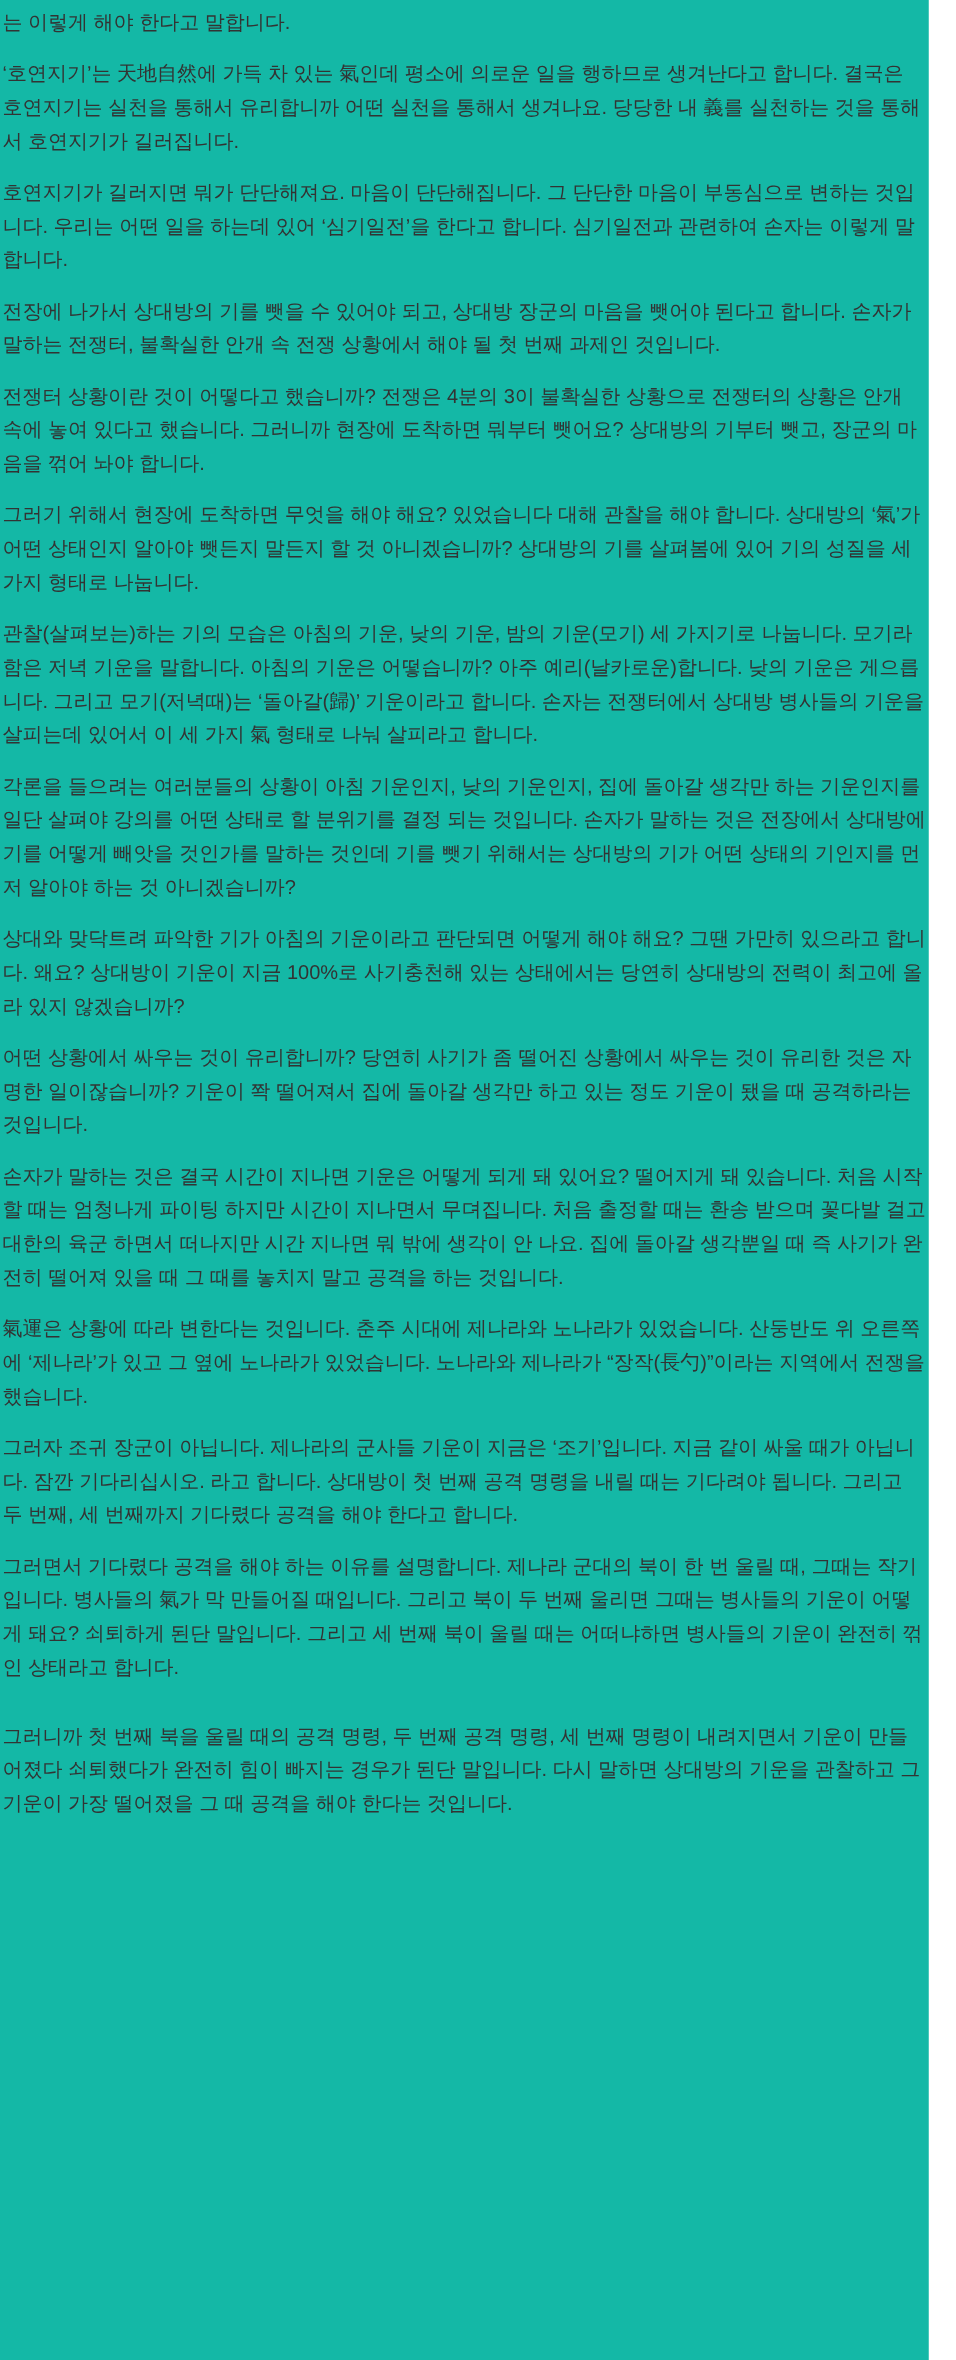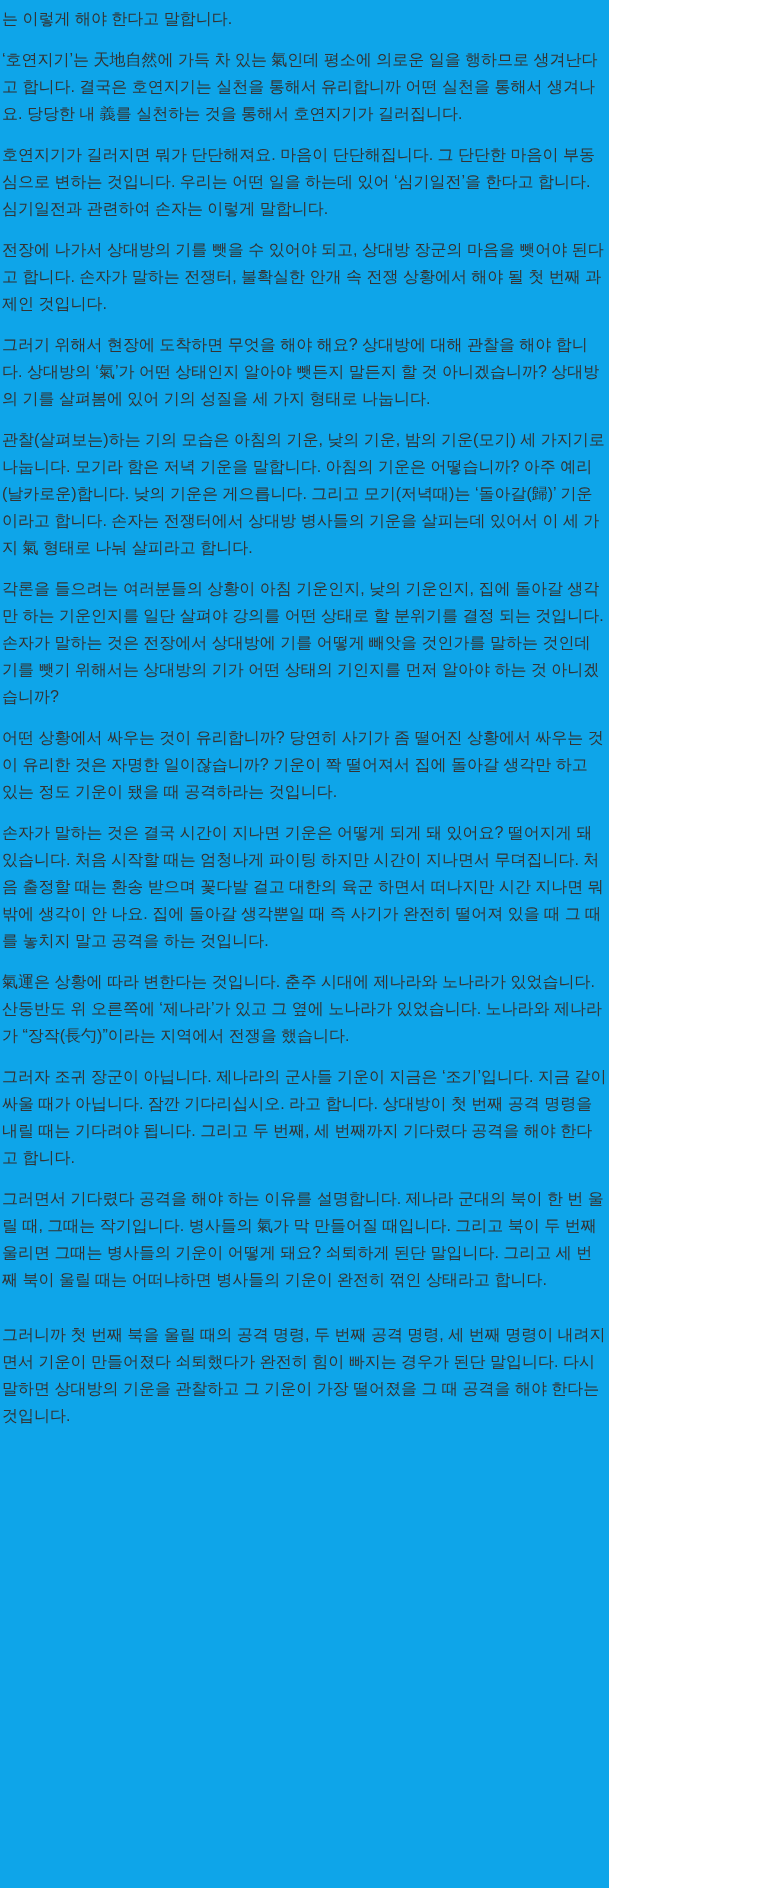--- a/index.html
+++ b/index.html
@@ -6,24 +6,24 @@
     margin: 0;
     padding: 0;
     background: #ffffff;
   }
   body {
     width: 765px;
     font-family: "Liberation Sans", "DejaVu Sans", sans-serif;
   }
   .article {
     box-sizing: border-box;
-    width: 609px;
+    width: 743px;
     min-height: 1888px;
     padding: 5px 1px 10px 2px;
-    background: #0ea5e9;
+    background: #14b8a6;
   }
   .article p {
     margin: 0 0 14px 0;
     font-size: 16px;
     line-height: 27px;
     color: #333333;
     text-align: left;
     
     word-break: normal;
     overflow-wrap: break-word;
@@ -34,22 +34,24 @@
   }
 </style>
 </head>
 <body>
 
 <main class="article">
     <p>는 이렇게 해야 한다고 말합니다.</p>
     <p>‘호연지기’는 天地自然에 가득 차 있는 氣인데 평소에 의로운 일을 행하므로 생겨난다고 합니다. 결국은 호연지기는 실천을 통해서 유리합니까 어떤 실천을 통해서 생겨나요. 당당한 내 義를 실천하는 것을 통해서 호연지기가 길러집니다.</p>
     <p>호연지기가 길러지면 뭐가 단단해져요. 마음이 단단해집니다. 그 단단한 마음이 부동심으로 변하는 것입니다. 우리는 어떤 일을 하는데 있어 ‘심기일전’을 한다고 합니다. 심기일전과 관련하여 손자는 이렇게 말합니다.</p>
     <p>전장에 나가서 상대방의 기를 뺏을 수 있어야 되고, 상대방 장군의 마음을 뺏어야 된다고 합니다. 손자가 말하는 전쟁터, 불확실한 안개 속 전쟁 상황에서 해야 될 첫 번째 과제인 것입니다.</p>
-    <p>그러기 위해서 현장에 도착하면 무엇을 해야 해요? 상대방에 대해 관찰을 해야 합니다. 상대방의 ‘氣’가 어떤 상태인지 알아야 뺏든지 말든지 할 것 아니겠습니까? 상대방의 기를 살펴봄에 있어 기의 성질을 세 가지 형태로 나눕니다.</p>
+    <p>전쟁터 상황이란 것이 어떻다고 했습니까? 전쟁은 4분의 3이 불확실한 상황으로 전쟁터의 상황은 안개 속에 놓여 있다고 했습니다. 그러니까 현장에 도착하면 뭐부터 뺏어요? 상대방의 기부터 뺏고, 장군의 마음을 꺾어 놔야 합니다.</p>
+    <p>그러기 위해서 현장에 도착하면 무엇을 해야 해요? 있었습니다 대해 관찰을 해야 합니다. 상대방의 ‘氣’가 어떤 상태인지 알아야 뺏든지 말든지 할 것 아니겠습니까? 상대방의 기를 살펴봄에 있어 기의 성질을 세 가지 형태로 나눕니다.</p>
     <p>관찰(살펴보는)하는 기의 모습은 아침의 기운, 낮의 기운, 밤의 기운(모기) 세 가지기로 나눕니다. 모기라 함은 저녁 기운을 말합니다. 아침의 기운은 어떻습니까? 아주 예리(날카로운)합니다. 낮의 기운은 게으릅니다. 그리고 모기(저녁때)는 ‘돌아갈(歸)’ 기운이라고 합니다. 손자는 전쟁터에서 상대방 병사들의 기운을 살피는데 있어서 이 세 가지 氣 형태로 나눠 살피라고 합니다.</p>
     <p>각론을 들으려는 여러분들의 상황이 아침 기운인지, 낮의 기운인지, 집에 돌아갈 생각만 하는 기운인지를 일단 살펴야 강의를 어떤 상태로 할 분위기를 결정 되는 것입니다. 손자가 말하는 것은 전장에서 상대방에 기를 어떻게 빼앗을 것인가를 말하는 것인데 기를 뺏기 위해서는 상대방의 기가 어떤 상태의 기인지를 먼저 알아야 하는 것 아니겠습니까?</p>
+    <p>상대와 맞닥트려 파악한 기가 아침의 기운이라고 판단되면 어떻게 해야 해요? 그땐 가만히 있으라고 합니다. 왜요? 상대방이 기운이 지금 100%로 사기충천해 있는 상태에서는 당연히 상대방의 전력이 최고에 올라 있지 않겠습니까?</p>
     <p>어떤 상황에서 싸우는 것이 유리합니까? 당연히 사기가 좀 떨어진 상황에서 싸우는 것이 유리한 것은 자명한 일이잖습니까? 기운이 쫙 떨어져서 집에 돌아갈 생각만 하고 있는 정도 기운이 됐을 때 공격하라는 것입니다.</p>
     <p>손자가 말하는 것은 결국 시간이 지나면 기운은 어떻게 되게 돼 있어요? 떨어지게 돼 있습니다. 처음 시작할 때는 엄청나게 파이팅 하지만 시간이 지나면서 무뎌집니다. 처음 출정할 때는 환송 받으며 꽃다발 걸고 대한의 육군 하면서 떠나지만 시간 지나면 뭐 밖에 생각이 안 나요. 집에 돌아갈 생각뿐일 때 즉 사기가 완전히 떨어져 있을 때 그 때를 놓치지 말고 공격을 하는 것입니다.</p>
     <p>氣運은 상황에 따라 변한다는 것입니다. 춘주 시대에 제나라와 노나라가 있었습니다. 산둥반도 위 오른쪽에 ‘제나라’가 있고 그 옆에 노나라가 있었습니다. 노나라와 제나라가 “장작(長勺)”이라는 지역에서 전쟁을 했습니다.</p>
     <p>그러자 조귀 장군이 아닙니다. 제나라의 군사들 기운이 지금은 ‘조기’입니다. 지금 같이 싸울 때가 아닙니다. 잠깐 기다리십시오. 라고 합니다. 상대방이 첫 번째 공격 명령을 내릴 때는 기다려야 됩니다. 그리고 두 번째, 세 번째까지 기다렸다 공격을 해야 한다고 합니다.</p>
     <p>그러면서 기다렸다 공격을 해야 하는 이유를 설명합니다. 제나라 군대의 북이 한 번 울릴 때, 그때는 작기입니다. 병사들의 氣가 막 만들어질 때입니다. 그리고 북이 두 번째 울리면 그때는 병사들의 기운이 어떻게 돼요? 쇠퇴하게 된단 말입니다. 그리고 세 번째 북이 울릴 때는 어떠냐하면 병사들의 기운이 완전히 꺾인 상태라고 합니다.</p>
     <p>그러니까 첫 번째 북을 울릴 때의 공격 명령, 두 번째 공격 명령, 세 번째 명령이 내려지면서 기운이 만들어졌다 쇠퇴했다가 완전히 힘이 빠지는 경우가 된단 말입니다. 다시 말하면 상대방의 기운을 관찰하고 그 기운이 가장 떨어졌을 그 때 공격을 해야 한다는 것입니다.</p>
   </main>
 
 </body></html>

